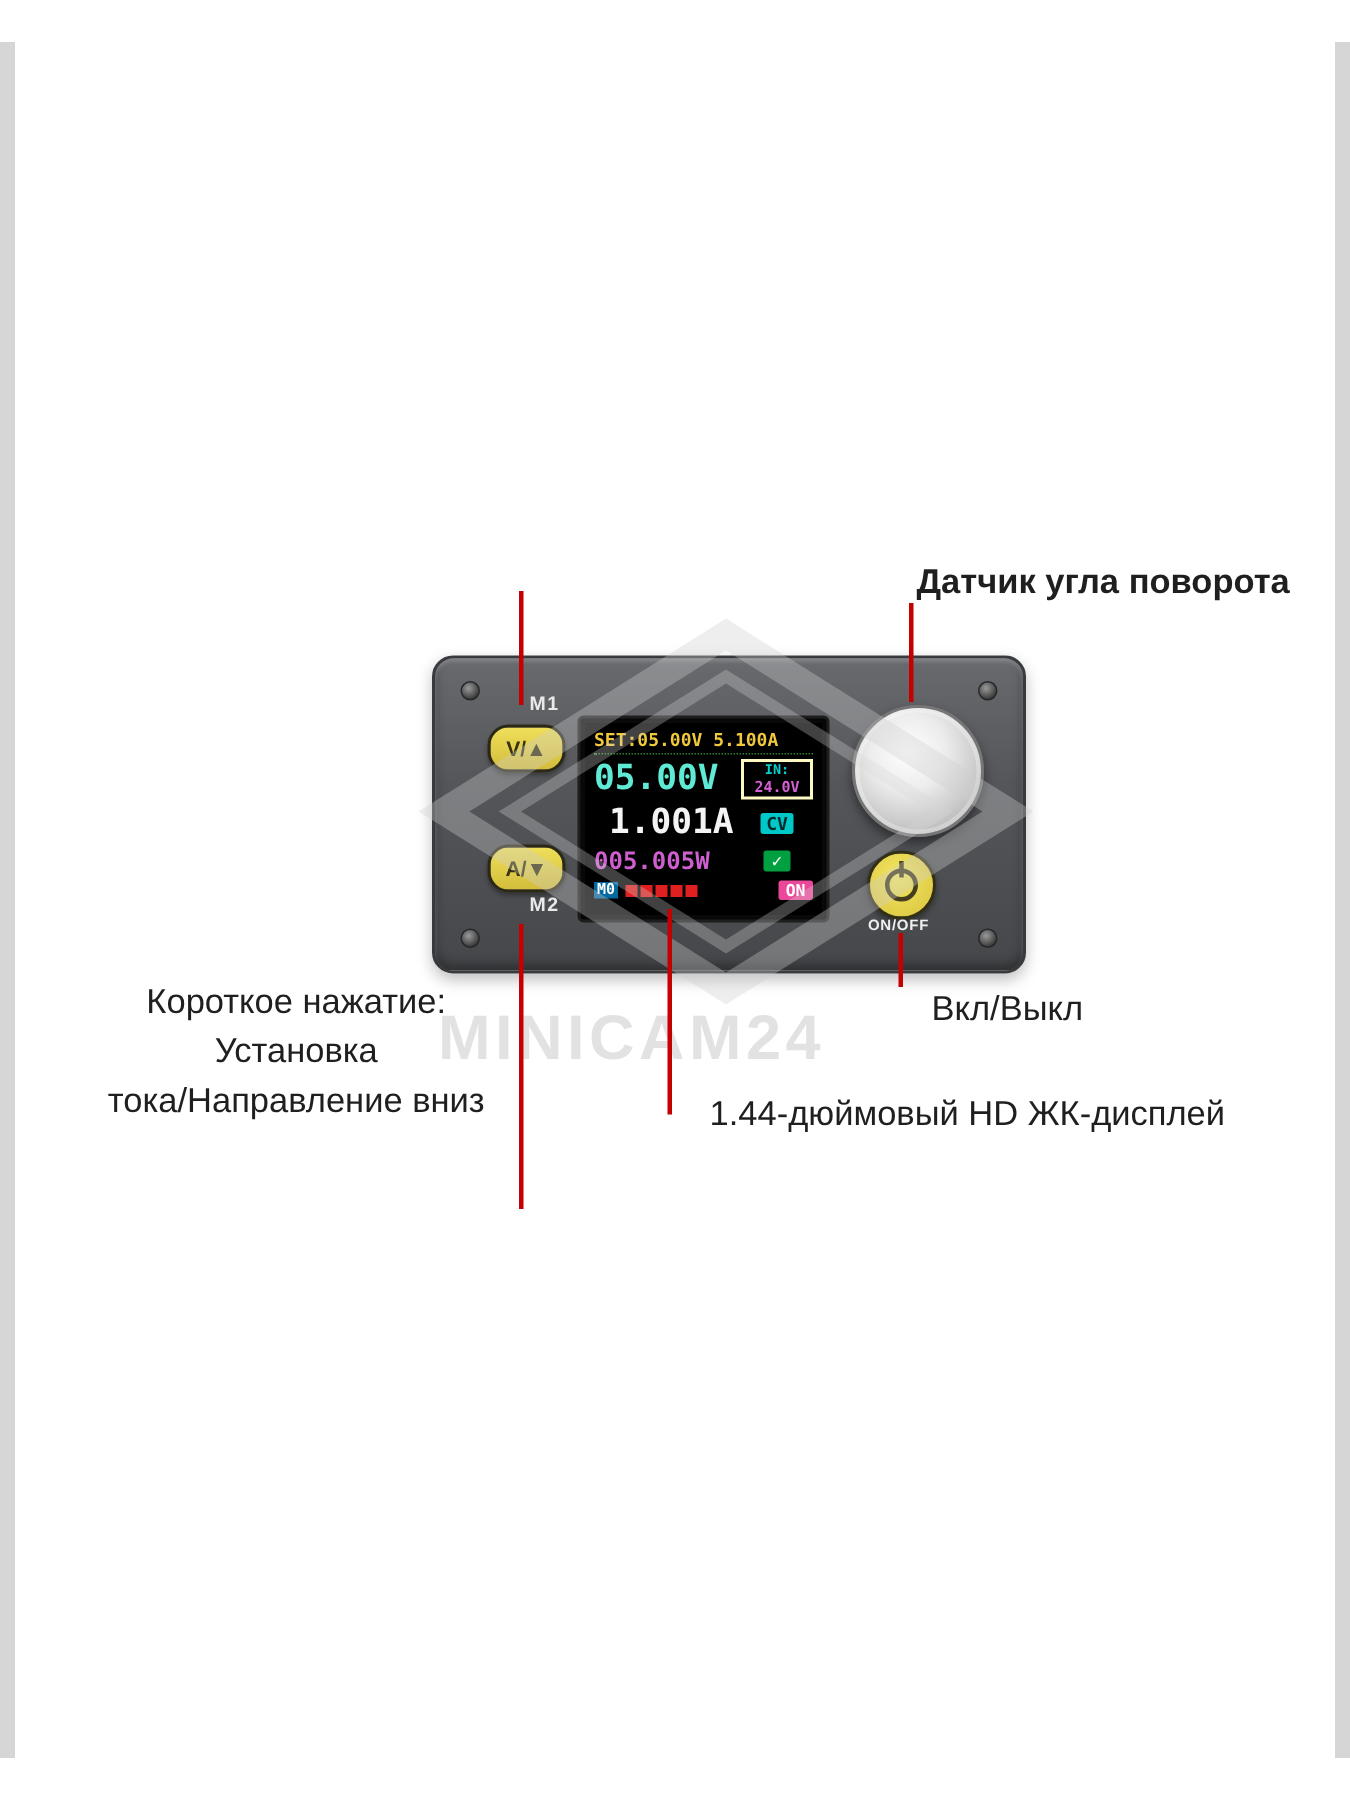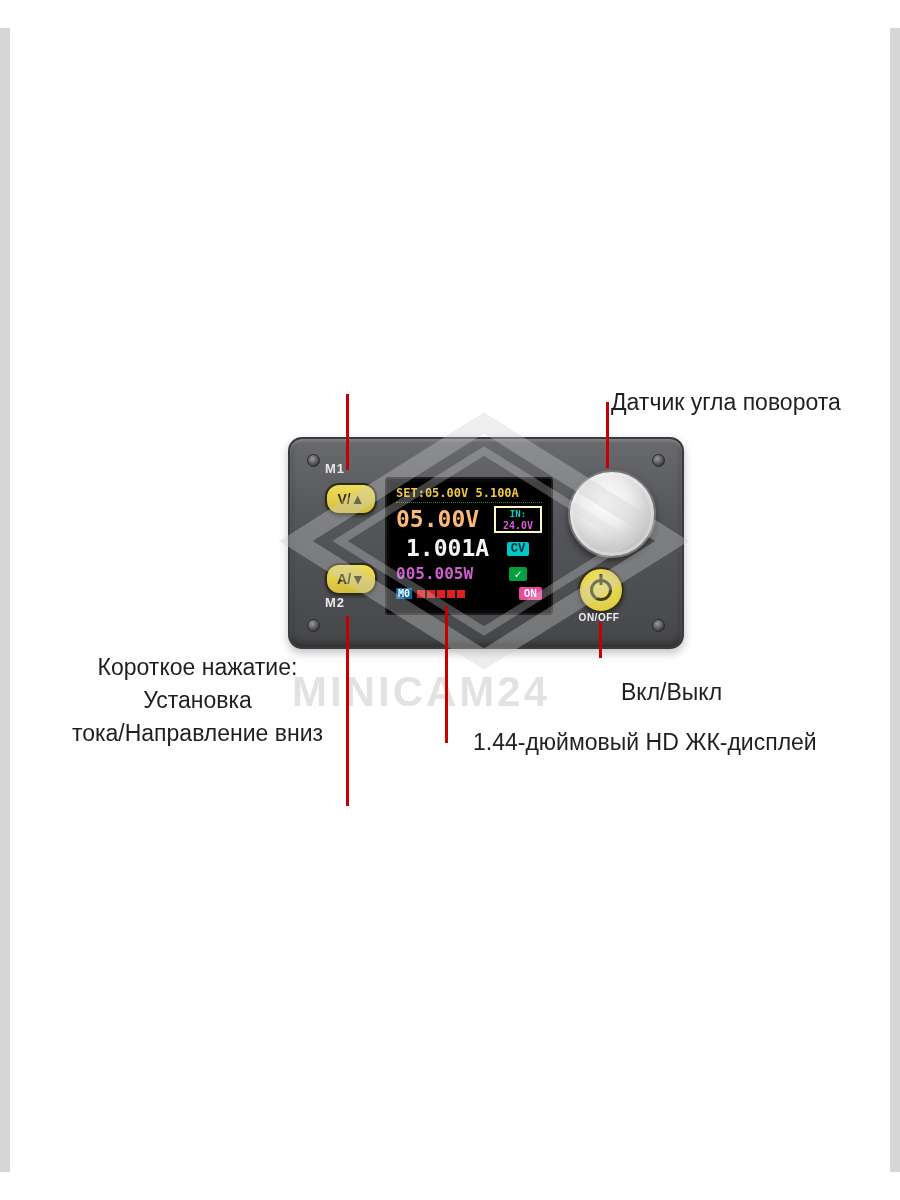--- a/index.html
+++ b/index.html
@@ -30,21 +30,21 @@
     border:2px solid #383a3d;border-radius:14px;
     box-shadow:inset 0 2px 3px rgba(255,255,255,.22), inset 0 -4px 7px rgba(0,0,0,.35), 0 4px 10px rgba(0,0,0,.25);
   }
   .screw{
     position:absolute;width:11px;height:11px;border-radius:50%;
     background:radial-gradient(circle at 40% 35%,#9a9a9a,#3a3a3a 75%);
     border:1px solid #26282a;
   }
   .panel-label{
     position:absolute;color:#e9e9e9;font-size:13px;font-weight:bold;letter-spacing:1px;
-    width:48px;text-align:left;
+    width:48px;text-align:right;
   }
   .btn-yellow{
     position:absolute;width:48px;height:28px;border-radius:14px;
     background:linear-gradient(180deg,#efdf5a,#d3bd3c);
     border:2px solid #2c2816;color:#37310f;font-weight:bold;font-size:14px;
     display:flex;align-items:center;justify-content:center;cursor:pointer;
     box-shadow:0 2px 3px rgba(0,0,0,.35);
   }
   .knob{
     position:absolute;left:278px;top:31px;width:84px;height:84px;border-radius:50%;
@@ -75,28 +75,28 @@
     background:#0c0c0c;border:2px solid #1d1d1d;border-radius:4px;
     box-shadow:inset 0 0 6px #000;
   }
   .lcd-screen{
     position:absolute;inset:3px;background:#000;padding:4px 6px;
     font-family:"DejaVu Sans Mono", monospace;box-sizing:border-box;
   }
   .lcd-set{color:#efc83c;font-size:12px;font-weight:bold;white-space:nowrap;
     padding-bottom:2px;border-bottom:1px dotted #2f7f2f;margin-bottom:2px;}
   .lcd-main{display:grid;grid-template-columns:1fr 48px;grid-template-rows:29px 29px 21px;}
-  .lcd-voltage{color:#fdba74;font-size:23px;font-weight:bold;line-height:29px;white-space:nowrap;}
+  .lcd-voltage{color:#5eead4;font-size:23px;font-weight:bold;line-height:29px;white-space:nowrap;}
   .lcd-current{color:#f4f4f4;font-size:23px;font-weight:bold;line-height:29px;white-space:nowrap;margin-left:10px;}
   .lcd-power{color:#cf5fd0;font-size:16px;font-weight:bold;line-height:21px;white-space:nowrap;}
   .in-box{border:2px solid #fef9c3;text-align:center;line-height:11px;padding:1px 0;margin:1px 0;}
   .in-label{display:block;color:#00d2d2;font-size:9px;font-weight:bold;}
   .in-value{display:block;color:#d55fd6;font-size:10px;font-weight:bold;}
   .cv-badge{place-self:center;background:#00c8c8;color:#002b2b;font-size:12px;font-weight:bold;
-    padding:0 4px;border-radius:2px;font-family:Liberation Mono, monospace;}
+    padding:0 4px;border-radius:2px;}
   .ok-badge{place-self:center;background:#00a040;color:#fff;font-size:12px;font-weight:bold;
     padding:0 5px;border-radius:2px;}
   .lcd-bottom{display:flex;align-items:center;margin-top:3px;}
   .m0-badge{background:#0369a1;color:#fff;font-size:10px;font-weight:bold;padding:0 2px;}
   .squares{display:flex;gap:2px;margin-left:5px;}
   .squares span{width:8px;height:8px;background:#e02020;display:block;}
   .on-badge{margin-left:auto;background:#ec4899;color:#fff;font-size:11px;font-weight:bold;
     padding:0 5px;border-radius:2px;}
 </style>
 </head>
@@ -106,29 +106,29 @@
 
   <div class="edge-bar left"></div>
   <div class="edge-bar right"></div>
 
   <div class="watermark-text">MINICAM24</div>
   <svg class="watermark-svg">
     <polygon points="296,541 484,423 672,541 484,659" fill="none" stroke="#cfcfcf" stroke-width="18" opacity="0.35"></polygon>
     <polygon points="340,541 484,451 628,541 484,631" fill="none" stroke="#d6d6d6" stroke-width="8" opacity="0.3"></polygon>
   </svg>
 
-  <div class="ann" style="left:611px;top:386px;">Датчик угла поворота</div>
+  <div class="ann" style="left:611px;top:371px;font-weight:bold;">Датчик угла поворота</div>
 
   <div class="ann center" style="left:70px;top:651px;width:255px;">
     <div>Короткое нажатие:</div>
     <div>Установка</div>
     <div>тока/Направление вниз</div>
   </div>
 
-  <div class="ann" style="left:621px;top:676px;">Вкл/Выкл</div>
+  <div class="ann" style="left:621px;top:656px;">Вкл/Выкл</div>
 
   <div class="ann" style="left:473px;top:726px;">1.44-дюймовый HD ЖК-дисплей</div>
 
 
   <div class="callout" style="left:346px;top:394px;height:76px;"></div>
   <div class="callout" style="left:606px;top:402px;height:66px;"></div>
   <div class="callout" style="left:346px;top:616px;height:190px;"></div>
   <div class="callout" style="left:445px;top:606px;height:137px;"></div>
   <div class="callout" style="left:599px;top:622px;height:36px;"></div>
 

